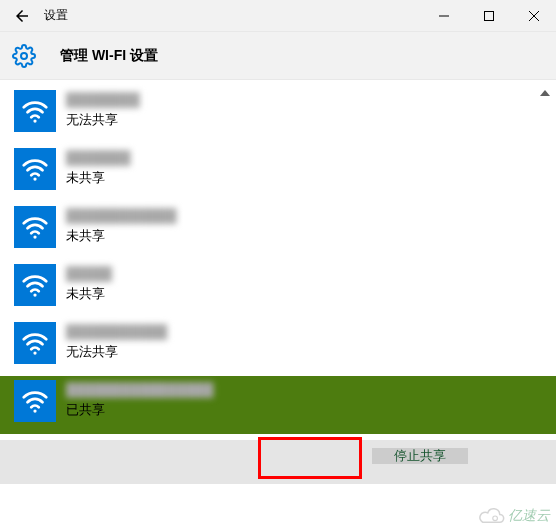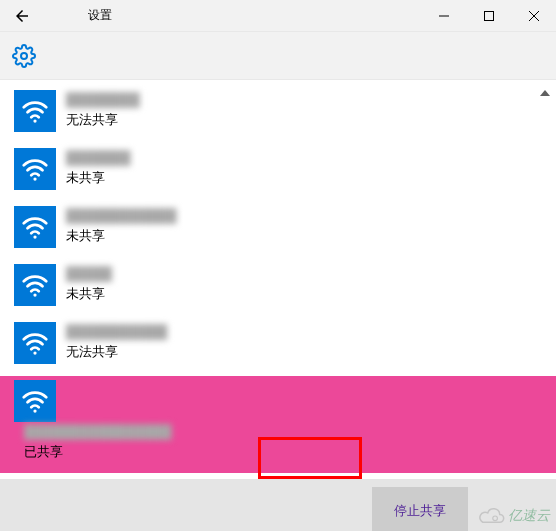--- a/index.html
+++ b/index.html
@@ -10,21 +10,20 @@
     background: #ffffff;
     position: relative;
     overflow: hidden;
   }
   .titlebar {
     height: 32px;
     background: #f2f2f2;
     display: flex;
     align-items: center;
     border-bottom: 1px solid #e8e8e8;
-    gap: 44px;
   }
   .back-btn {
     width: 44px;
     height: 32px;
     display: flex;
     align-items: center;
     justify-content: center;
     font-size: 16px;
     color: #000;
   }
@@ -76,22 +75,21 @@
   .network-list {
     padding: 6px 0;
   }
   .network-item {
     display: flex;
     align-items: flex-start;
     padding: 4px 14px 12px 14px;
     position: relative;
   }
   .network-item.selected {
-    background: #ec4899;
-    flex-direction: column;
+    background: #4d7c0f;
   }
   .wifi-icon {
     width: 42px;
     height: 42px;
     background: #0078d7;
     display: flex;
     align-items: center;
     justify-content: center;
     flex-shrink: 0;
   }
@@ -118,26 +116,26 @@
   }
   .action-bar {
     display: flex;
     justify-content: flex-end;
     gap: 20px;
     padding: 8px 88px 20px 0;
     background: #e5e5e5;
   }
   .action-btn {
     width: 96px;
-    height: 48px;
+    height: 16px;
     background: #cccccc;
     border: none;
     font-size: 13px;
     font-family: inherit;
-    color: #4c1d95;
+    color: #14532d;
     display: flex;
     align-items: center;
     justify-content: center;
   }
   .highlight-box {
     position: absolute;
     border: 3px solid #ff0000;
     pointer-events: none;
     width: 104px;
     height: 42px;
@@ -206,20 +204,21 @@
   </div>
 </div>
 
 <div class="header">
   <div class="header-icon">
     <svg viewBox="0 0 24 24" fill="none" stroke="#0078d7" stroke-width="2">
         <circle cx="12" cy="12" r="3"></circle>
         <path d="M19.4 15a1.65 1.65 0 0 0 .33 1.82l.06.06a2 2 0 0 1 0 2.83 2 2 0 0 1-2.83 0l-.06-.06a1.65 1.65 0 0 0-1.82-.33 1.65 1.65 0 0 0-1 1.51V21a2 2 0 0 1-2 2 2 2 0 0 1-2-2v-.09A1.65 1.65 0 0 0 9 19.4a1.65 1.65 0 0 0-1.82.33l-.06.06a2 2 0 0 1-2.83 0 2 2 0 0 1 0-2.83l.06-.06a1.65 1.65 0 0 0 .33-1.82 1.65 1.65 0 0 0-1.51-1H3a2 2 0 0 1-2-2 2 2 0 0 1 2-2h.09A1.65 1.65 0 0 0 4.6 9a1.65 1.65 0 0 0-.33-1.82l-.06-.06a2 2 0 0 1 0-2.83 2 2 0 0 1 2.83 0l.06.06a1.65 1.65 0 0 0 1.82.33H9a1.65 1.65 0 0 0 1-1.51V3a2 2 0 0 1 2-2 2 2 0 0 1 2 2v.09a1.65 1.65 0 0 0 1 1.51 1.65 1.65 0 0 0 1.82-.33l.06-.06a2 2 0 0 1 2.83 0 2 2 0 0 1 0 2.83l-.06.06a1.65 1.65 0 0 0-.33 1.82V9a1.65 1.65 0 0 0 1.51 1H21a2 2 0 0 1 2 2 2 2 0 0 1-2 2h-.09a1.65 1.65 0 0 0-1.51 1z"></path>
       </svg>
   </div>
+  <div class="header-title">管理 WI-FI 设置</div>
 </div>
 
 <div class="content">
   <div class="scrollbar-up">
     <svg width="10" height="6" viewBox="0 0 10 6">
         <path d="M0 6 L5 0 L10 6 Z" fill="#606060"></path>
       </svg>
   </div>
 
   <div class="network-list" id="network-list">

